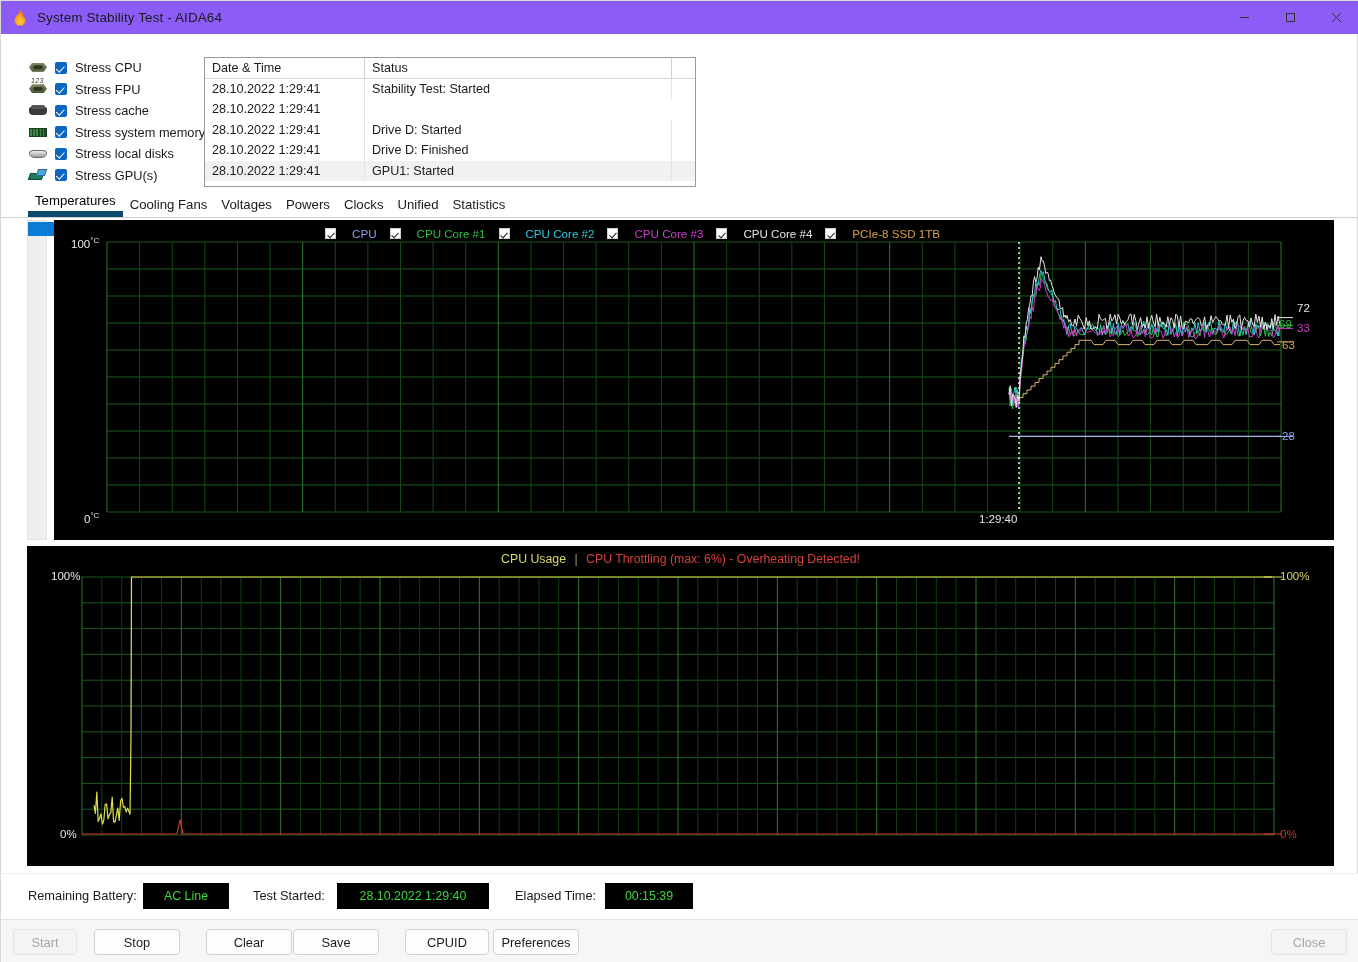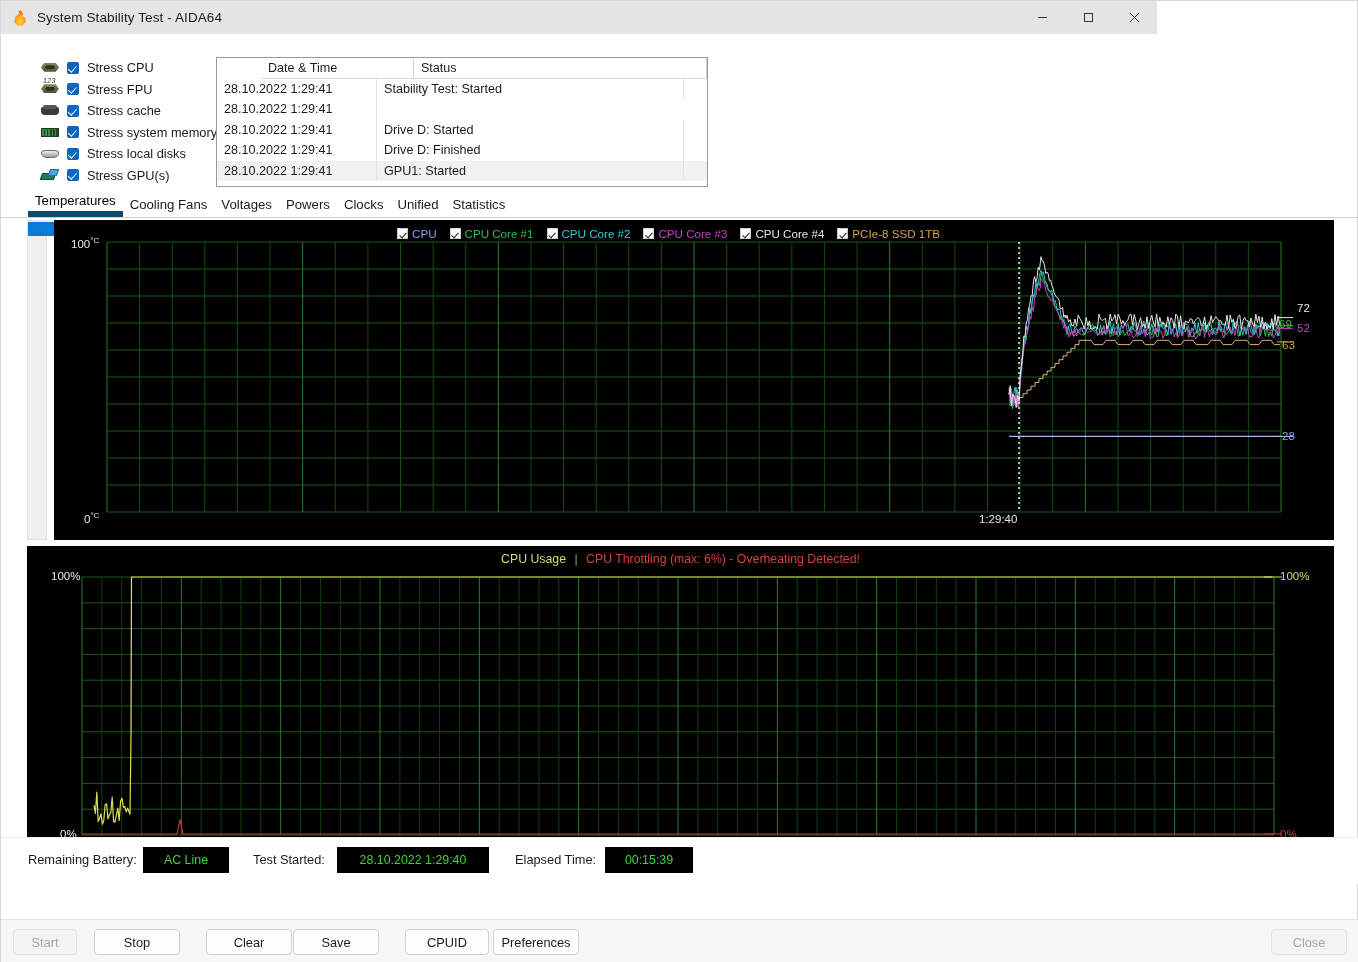--- a/index.html
+++ b/index.html
@@ -12,22 +12,22 @@
   #app {
     position: relative;
     width: 1358px; height: 962px;
     background: #ffffff;
     border: 1px solid #d8d8d8;
     box-sizing: border-box;
   }
 
   
   .titlebar {
-    position: absolute; left: 0; top: 0; width: 1156px; height: 33px;
-    background: #e5e5e5;
+    position: absolute; left: 0; top: 0; width: 1358px; height: 33px;
+    background: #8b5cf6;
     display: flex; align-items: center;
   }
   .title-icon {
     margin-left: 11px; width: 16px; height: 16px;
     position: relative;
     font-size: 14px; line-height: 16px; text-align: center;
   }
   .flame {
     display: block; width: 16px; height: 16px;
     background:
@@ -39,21 +39,21 @@
     margin-left: 9px; font-size: 13.5px; color: #1b1b1b; letter-spacing: 0.1px;
   }
   .wincontrols { margin-left: auto; display: flex; height: 33px; }
   .wc {
     width: 46px; height: 33px; display: flex; align-items: center; justify-content: center;
     font-size: 12px; color: #333; cursor: default;
   }
   .wc svg { display:block; }
 
   
-  .toppanel { position: absolute; left: 16px; top: 40px; width: 1176px; height: 150px; }
+  .toppanel { position: absolute; left: 4px; top: 40px; width: 1176px; height: 150px; }
 
   .stresslist { position: absolute; left: 22px; top: 16px; width: 175px; }
   .stressrow { display: flex; align-items: center; height: 21.5px; }
   .dev-icon { width: 22px; height: 16px; position: relative; flex: 0 0 22px; }
   .cb {
     width: 12px; height: 12px; border-radius: 2px; background: #0a66c2;
     margin-left: 6px; flex: 0 0 12px; position: relative;
   }
   .cb::after {
     content: ""; position: absolute; left: 3px; top: 2px;
@@ -77,21 +77,21 @@
   .ic-gpu { position:absolute; left:2px; top:2px; width:18px; height:12px; }
   .ic-gpu::before { content:""; position:absolute; left:0; top:4px; width:14px; height:7px; background:#1f7a5a; transform: skewX(-20deg); border:1px solid #14513c; box-sizing:border-box;}
   .ic-gpu::after { content:""; position:absolute; left:8px; top:0px; width:9px; height:7px; background:#4aa7e0; transform: skewX(-20deg); border:1px solid #2b6e97; box-sizing:border-box;}
 
   
   .logtable {
     position: absolute; left: 199px; top: 16px; width: 492px; height: 130px;
     background: #ffffff; border: 1px solid #9a9a9a; box-sizing: border-box; overflow: hidden;
   }
   .logrow { display: flex; height: 20.5px; align-items: center; box-sizing: border-box; }
-  .logrow.header { border-bottom: 1px solid #d9d9d9; margin-left: 44px; }
+  .logrow.header { border-bottom: 1px solid #d9d9d9; }
   .logrow.sel { background: #f1f1f1; }
   .c-date { width: 160px; padding-left: 7px; font-size: 12.6px; color: #1b1b1b; box-sizing: border-box;
             border-right: 1px solid #e4e4e4; height: 20.5px; line-height: 20.5px; }
   .c-status { width: 307px; padding-left: 7px; font-size: 12.6px; color: #1b1b1b; box-sizing: border-box;
               border-right: 1px solid #e4e4e4; height: 20.5px; line-height: 20.5px; }
   .c-extra { flex: 1; height: 20.5px; }
   .logrow.header .c-date, .logrow.header .c-status { border-right: 1px solid #d0d0d0; }
 
   
   .tabbar {
@@ -119,21 +119,21 @@
     background: #000; overflow: hidden;
   }
   .usage-panel {
     position: absolute; left: 26px; top: 545px; width: 1307px; height: 320px;
     background: #000; overflow: hidden;
   }
 
   .legend {
     position: absolute; right: 394px; top: 7px; display: flex; gap: 13px; align-items: center;
   }
-  .leg-item { display: flex; align-items: center; gap: 4px; font-size: 11.6px; white-space: nowrap; }
+  .leg-item { display: flex; align-items: center; gap: 16px; font-size: 11.6px; white-space: nowrap; }
   .leg-cb {
     width: 11px; height: 11px; background: #fff; border: 1px solid #cfcfcf; position: relative; box-sizing: border-box;
   }
   .leg-cb::after {
     content: ""; position: absolute; left: 2.6px; top: 1.6px;
     width: 3px; height: 6px; border: solid #222; border-width: 0 1.4px 1.4px 0; transform: rotate(42deg);
   }
 
   .axis-lbl { position: absolute; color: #e8e8e8; font-size: 11.5px; }
   .deg { font-size: 8px; vertical-align: super; }
@@ -145,21 +145,21 @@
     font-size: 12.3px;
   }
   .usage-title .t1 { color: #d9d96a; }
   .usage-title .sep { color: #9a9a5a; margin: 0 5px; }
   .usage-title .t2 { color: #d6403a; }
 
   .time-lbl { position: absolute; color: #e8e8e8; font-size: 11.5px; }
 
   
   .statusstrip {
-    position: absolute; left: 0; top: 836px; width: 1358px; height: 46px;
+    position: absolute; left: 0; top: 872px; width: 1358px; height: 46px;
     background: #ffffff; border-top: 1px solid #ededed;
   }
   .st-label { position: absolute; font-size: 12.8px; color: #1b1b1b; top: 14px; }
   .st-box {
     position: absolute; top: 9px; height: 26px; background: #000; color: #3ad63a;
     font-size: 12.4px; display: flex; align-items: center; justify-content: center;
   }
 
   
   .buttonbar {
@@ -372,21 +372,21 @@
       <span>100</span><span class="deg">°C</span>
     </div>
     <div class="axis-lbl" style="left:30px; top:291px;">
       <span>0</span><span class="deg">°C</span>
     </div>
 
     <div class="time-lbl" style="left:925px; top:293px;">1:29:40</div>
 
     <div class="val-lbl" style="left:1243px; top:82px; color:#e6e6e6;">72</div>
     <div class="val-lbl" style="left:1225px; top:98px; color:#2fbf4a;">69</div>
-    <div class="val-lbl" style="left:1243px; top:102px; color:#cc3fc9;">52</div>
+    <div class="val-lbl" style="left:1243px; top:102px; color:#cc3fc9;">33</div>
     <div class="val-lbl" style="left:1228px; top:119px; color:#d8a24a;">63</div>
     <div class="val-lbl" style="left:1228px; top:210px; color:#8f9ef0;">28</div>
 
     <div class="legend">
       <div class="leg-item">
         <span class="leg-cb"></span>
         <span style="color:#8f9ef0;">CPU</span>
       </div>
       <div class="leg-item">
         <span class="leg-cb"></span>

